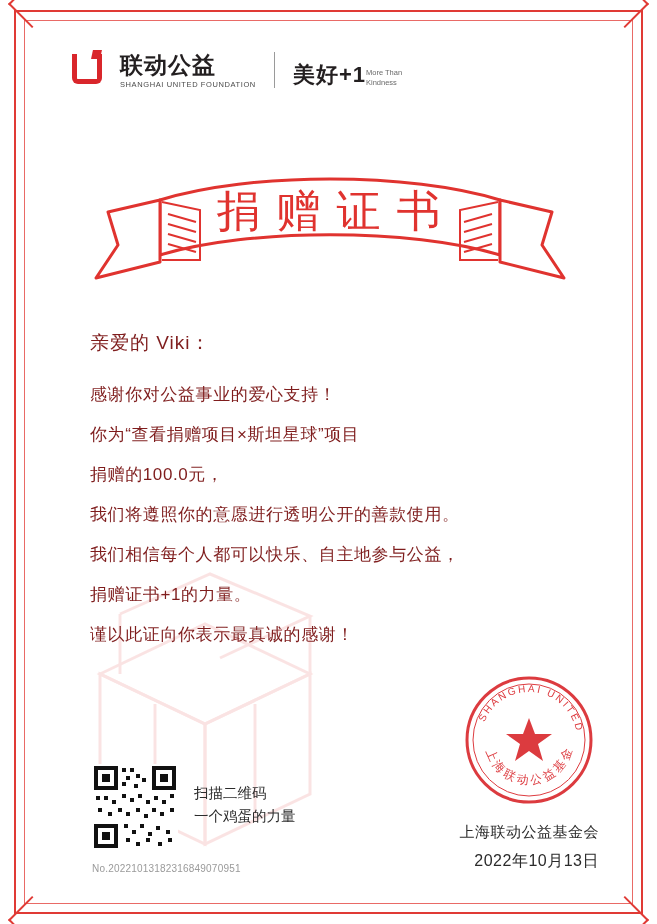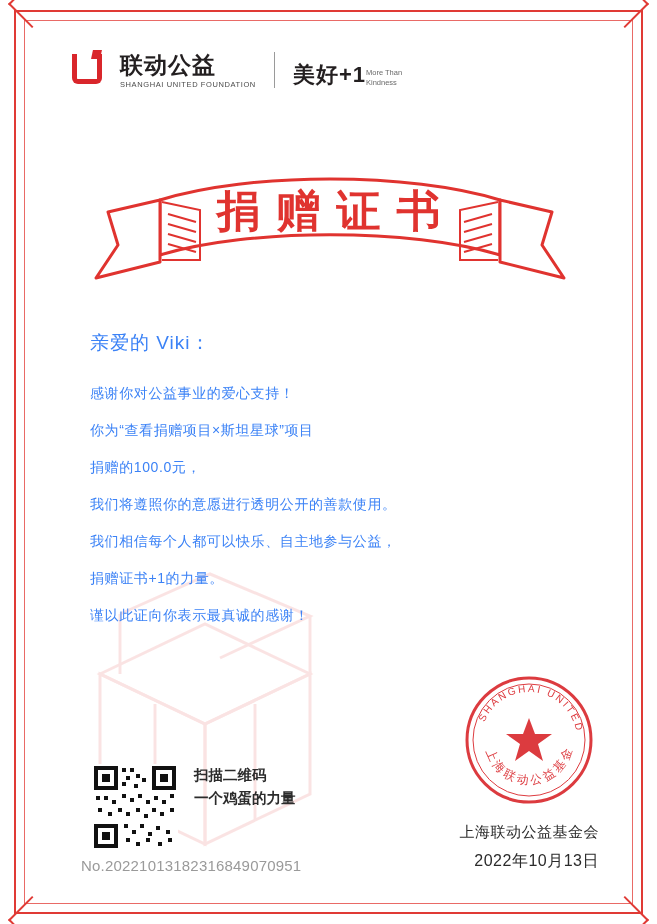--- a/index.html
+++ b/index.html
@@ -146,75 +146,74 @@
     height: 150px;
   }
   .ribbon-title {
     position: absolute;
     left: 0;
     top: 182px;
     width: 657px;
     text-align: center;
     font-family: "DejaVu Serif", serif;
     font-size: 44px;
-    font-weight: bold;
+    font-weight: normal;
     color: #e0332f;
     letter-spacing: 16px;
     text-indent: 16px;
     z-index: 3;
   }
 
   
   .body-text {
     position: absolute;
     left: 90px;
     top: 330px;
     width: 480px;
-    color: #3b82f6;
+    color: #7f1d1d;
   }
   .greeting {
     font-size: 19px;
     margin-bottom: 30px;
     letter-spacing: 1px;
   }
   .para {
-    font-size: 14px;
+    font-size: 17px;
     line-height: 1;
     margin-bottom: 23px;
     letter-spacing: 0.6px;
   }
   .gap {
   }
 
   
   .qr-block {
     position: absolute;
     left: 92px;
     bottom: 74px;
     display: flex;
-    align-items: flex-start;
+    align-items: center;
     gap: 16px;
-    font-weight: bold;
   }
   .qr {
     width: 86px;
     height: 86px;
     background: #fff;
   }
   .qr-caption {
     font-size: 14.5px;
     color: #2b2b2b;
     line-height: 1.6;
     padding-bottom: 4px;
   }
   .serial {
     position: absolute;
-    left: 81px;
+    left: 92px;
     bottom: 50px;
-    font-size: 15px;
+    font-size: 10px;
     color: #9a9a9a;
     letter-spacing: 0.2px;
   }
 
   .stamp {
     position: absolute;
     right: 62px;
     bottom: 118px;
     width: 132px;
     height: 132px;

